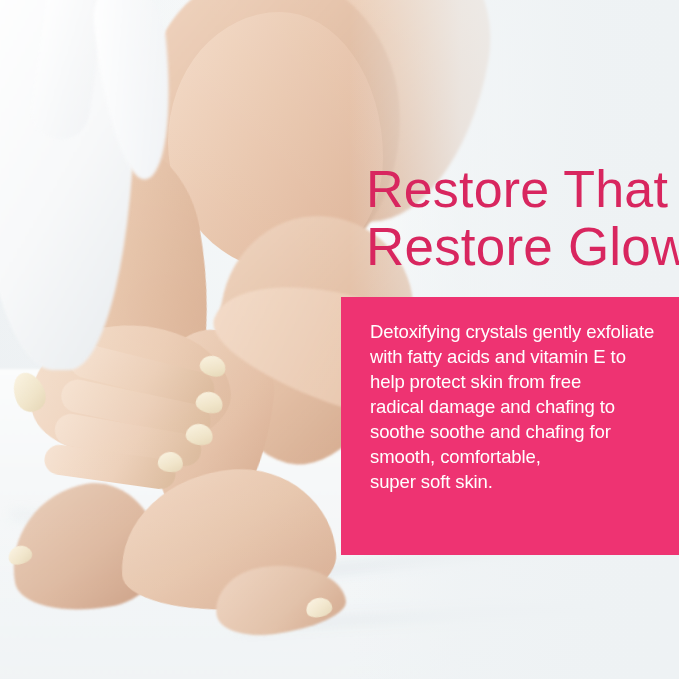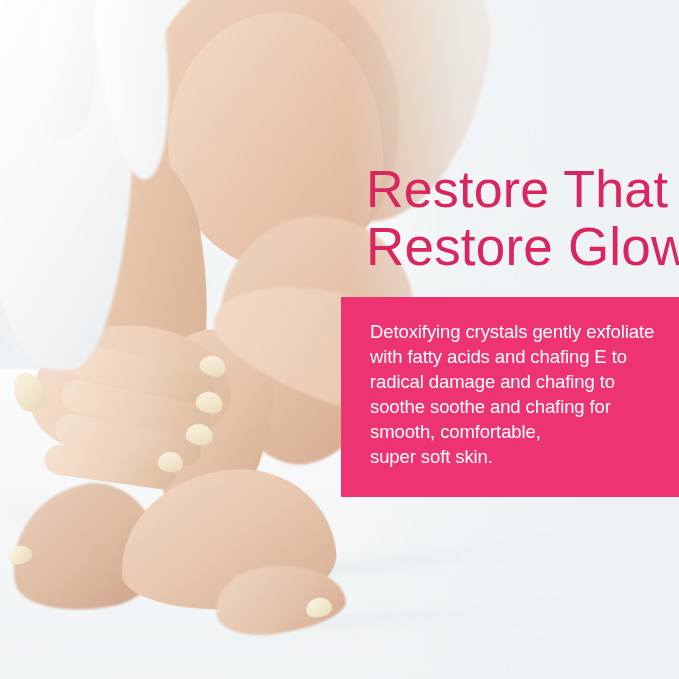--- a/index.html
+++ b/index.html
@@ -258,21 +258,21 @@
     letter-spacing: .2px;
   }
   .headline .hl-line { display: block; white-space: nowrap; }
   .headline .hl-line.l2 { font-size: 53px; }
 
   .copy-block {
     position: absolute;
     left: 341px;
     top: 297px;
     width: 338px;
-    height: 200px;
+    height: 258px;
     background: #ee3372;
     box-sizing: border-box;
     padding: 22px 16px 18px 29px;
   }
   .copy-line {
     display: block;
     color: #ffffff;
     font-family: "Liberation Sans", sans-serif;
     font-size: 18.5px;
     line-height: 25px;
@@ -331,20 +331,21 @@
     <div class="photo-fade-right"></div>
   </div>
 
   <div class="headline">
     <span class="hl-line l1">Restore That</span>
     <span class="hl-line l2">Restore Glow</span>
   </div>
 
   <div class="copy-block">
     <span class="copy-line">Detoxifying crystals gently exfoliate</span>
-    <span class="copy-line">with fatty acids and chafing E to</span>
+    <span class="copy-line">with fatty acids and vitamin E to</span>
+    <span class="copy-line">help protect skin from free</span>
     <span class="copy-line">radical damage and chafing to</span>
     <span class="copy-line">soothe soothe and chafing for</span>
     <span class="copy-line">smooth, comfortable,</span>
     <span class="copy-line">super soft skin.</span>
   </div>
 
 </div>
 
 </body></html>

